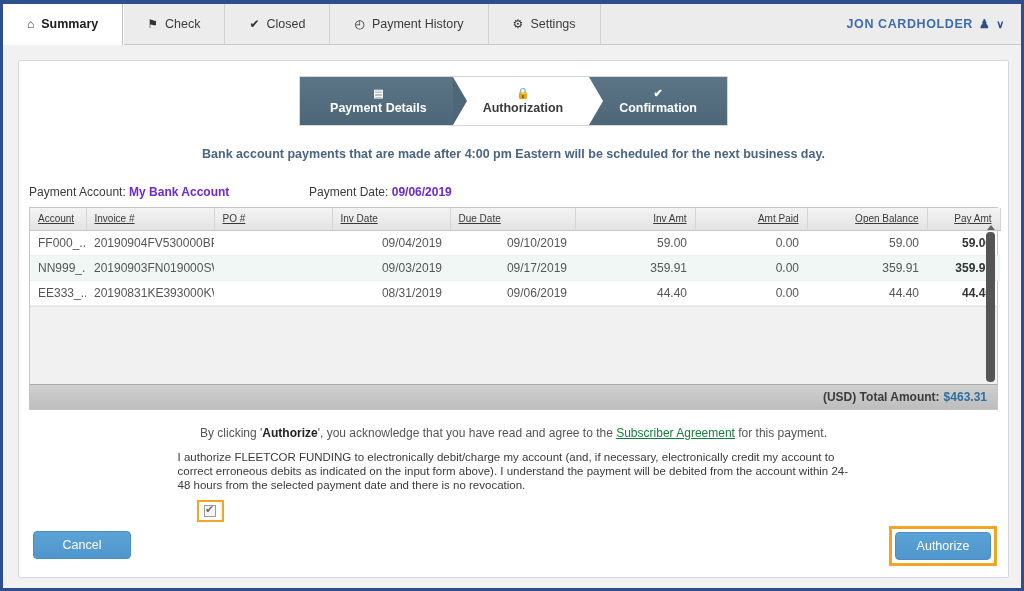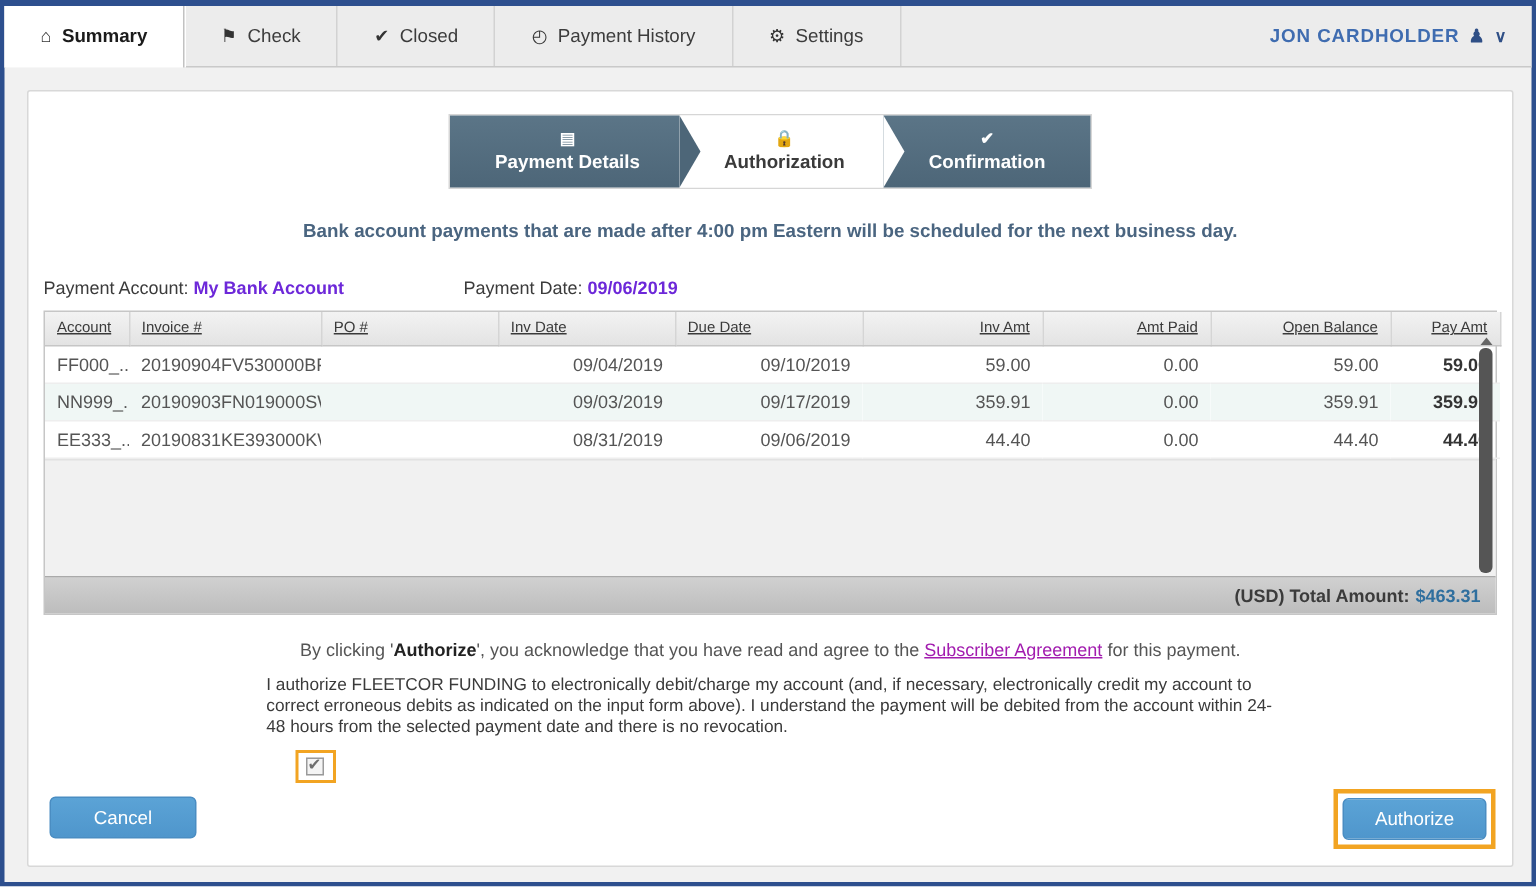--- a/index.html
+++ b/index.html
@@ -189,21 +189,21 @@
   .tfooter .amt { color: #2f6f9e; margin-left: 4px; }
 
   
   .agree {
     text-align: center;
     margin-top: 16px;
     font-size: 12px;
     color: #555;
   }
   .agree b { color: #222; }
-  .agree a { color: #a21caf; text-decoration: underline; cursor: pointer; }
+  .agree a { color: #15803d; text-decoration: underline; cursor: pointer; }
 
   .authtext {
     margin: 10px auto 0 auto;
     width: 672px;
     font-size: 11.5px;
     line-height: 14px;
     color: #3a3a3a;
     text-align: left;
   }
 

